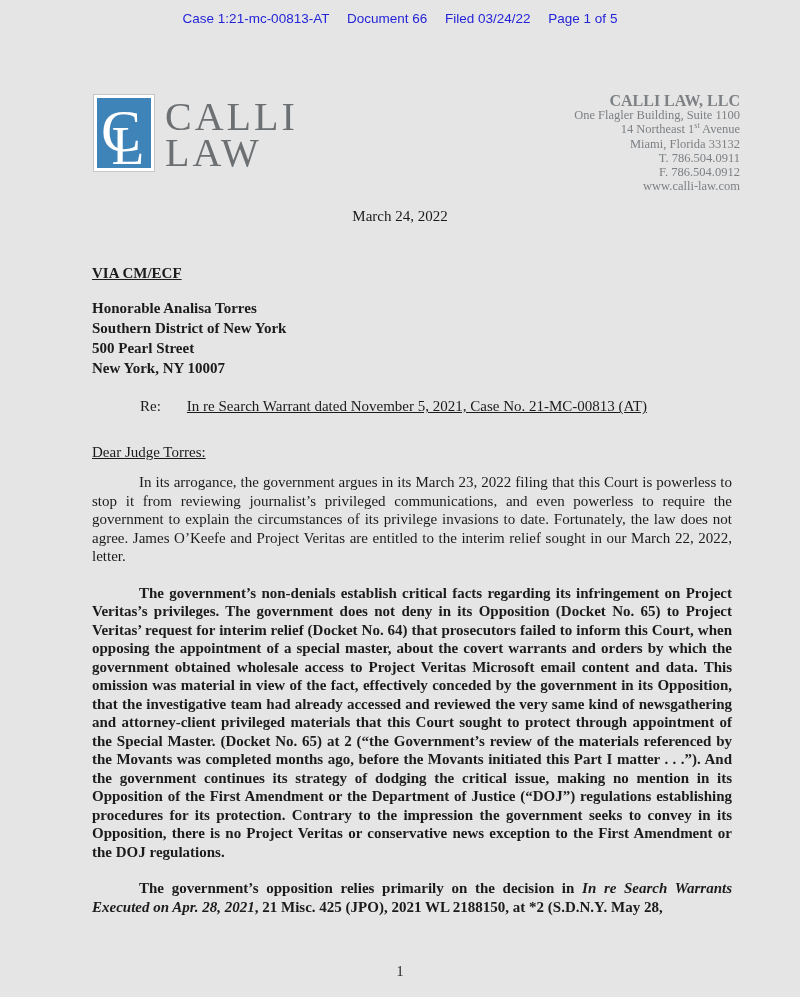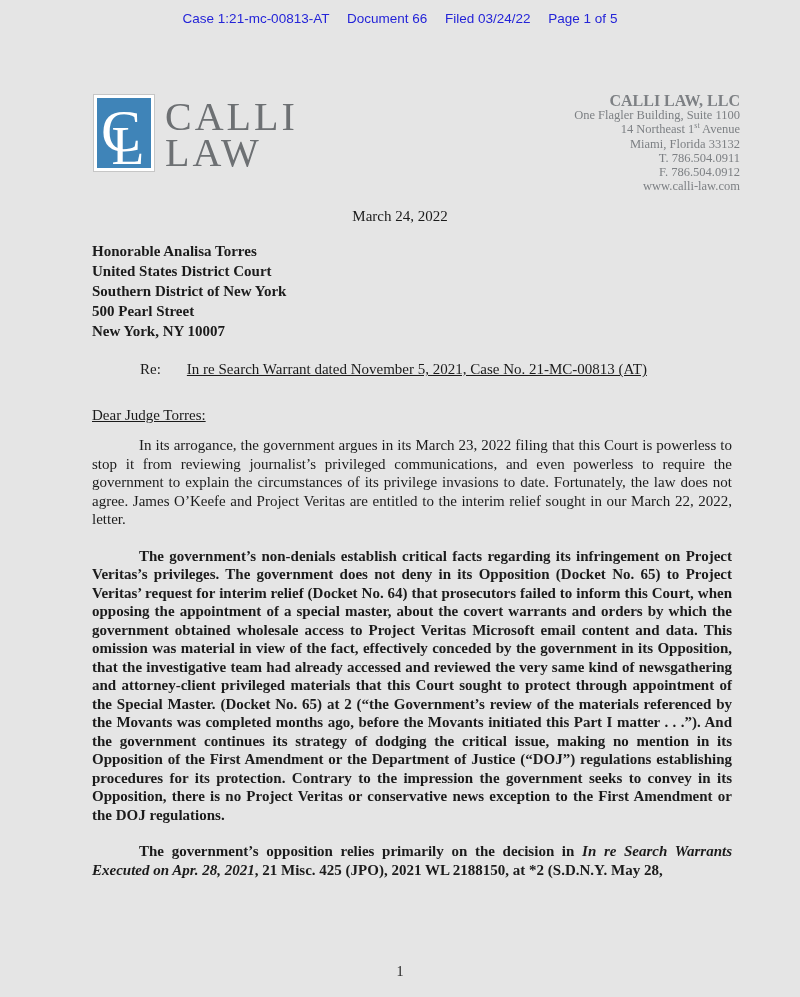--- a/index.html
+++ b/index.html
@@ -117,24 +117,24 @@
       <div><span>14 Northeast 1</span><sup>st</sup><span> Avenue</span></div>
       <div>Miami, Florida 33132</div>
       <div>T. 786.504.0911</div>
       <div>F. 786.504.0912</div>
       <div>www.calli-law.com</div>
     </div>
   </div>
 
   <div class="date-line">March 24, 2022</div>
 
+  <div class="delivery-method">VIA CM/ECF</div>
 
   <div class="recipient">
     <div>Honorable Analisa Torres</div>
-    <div>United States District Court</div>
     <div>Southern District of New York</div>
     <div>500 Pearl Street</div>
     <div>New York, NY 10007</div>
   </div>
 
   <div class="re-line">
     <span class="re-label">Re:</span><span class="re-subject">In re Search Warrant dated November 5, 2021, Case No. 21-MC-00813 (AT)</span>
   </div>
 
   <div class="salutation">Dear Judge Torres:</div>

